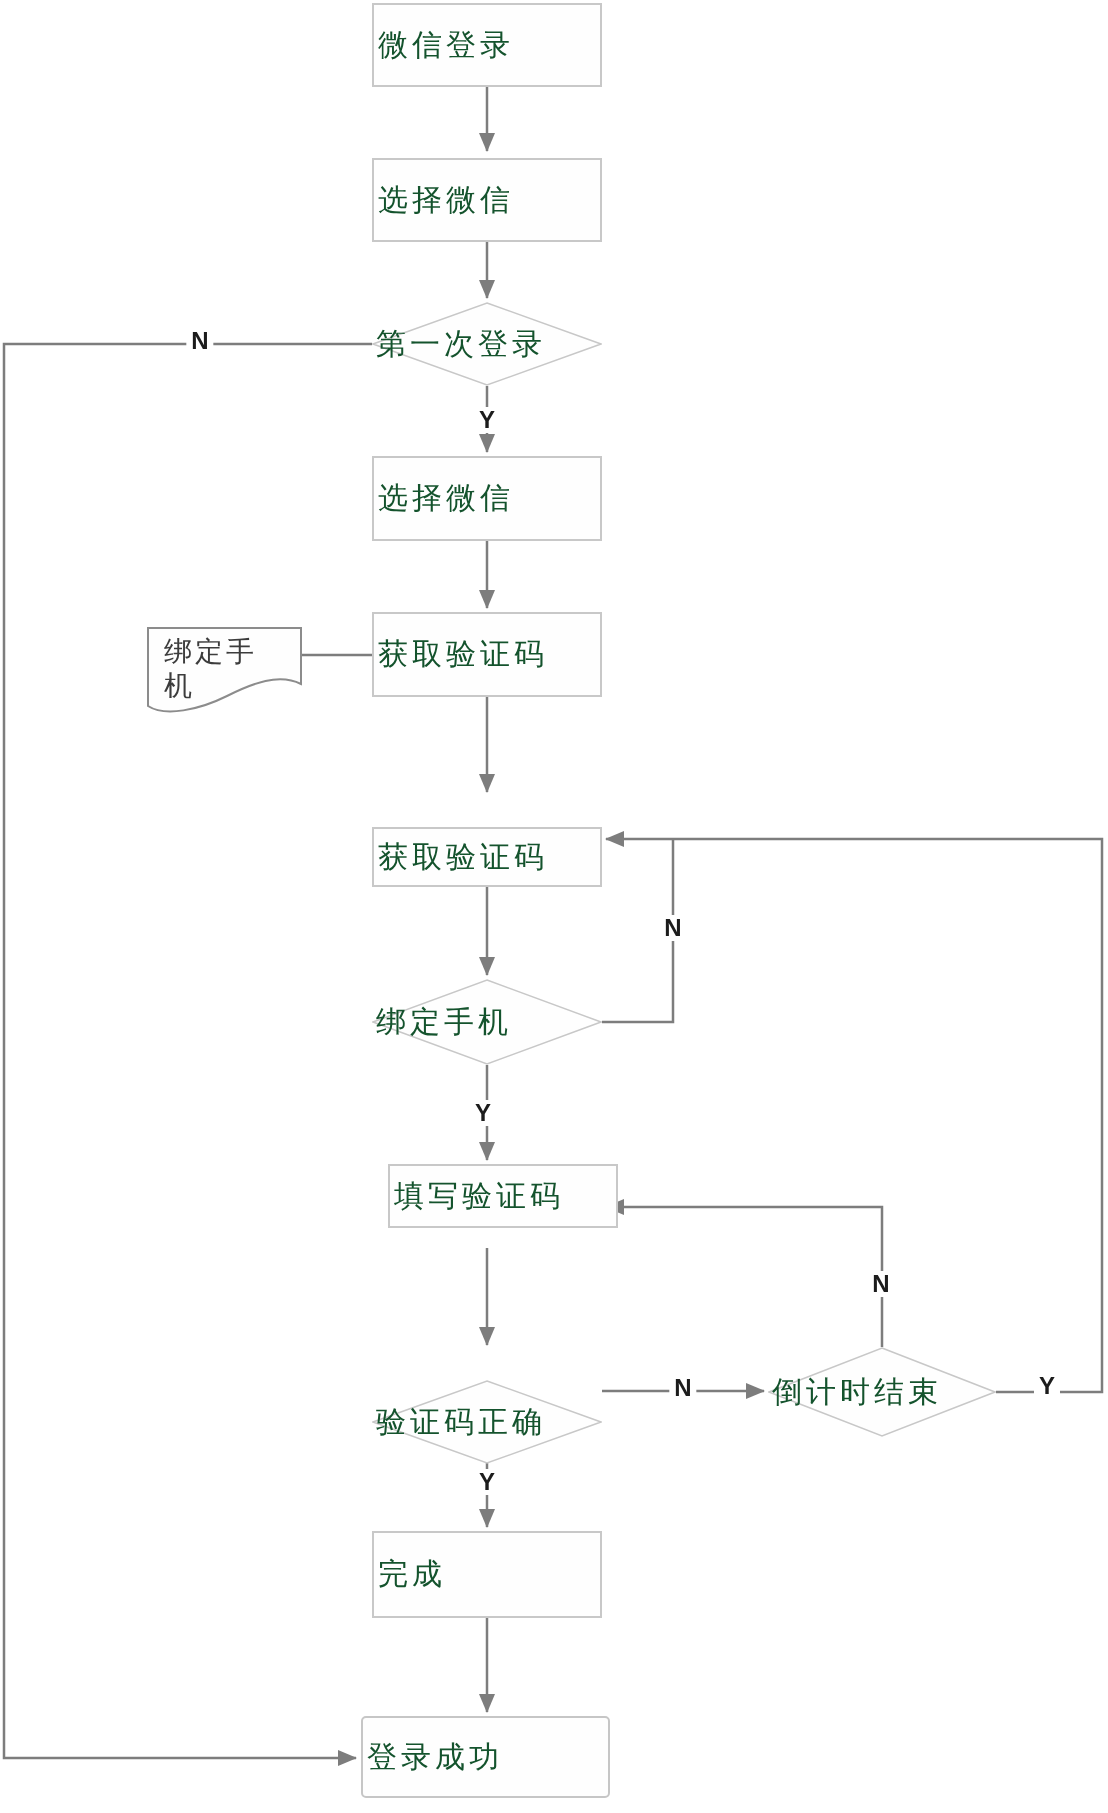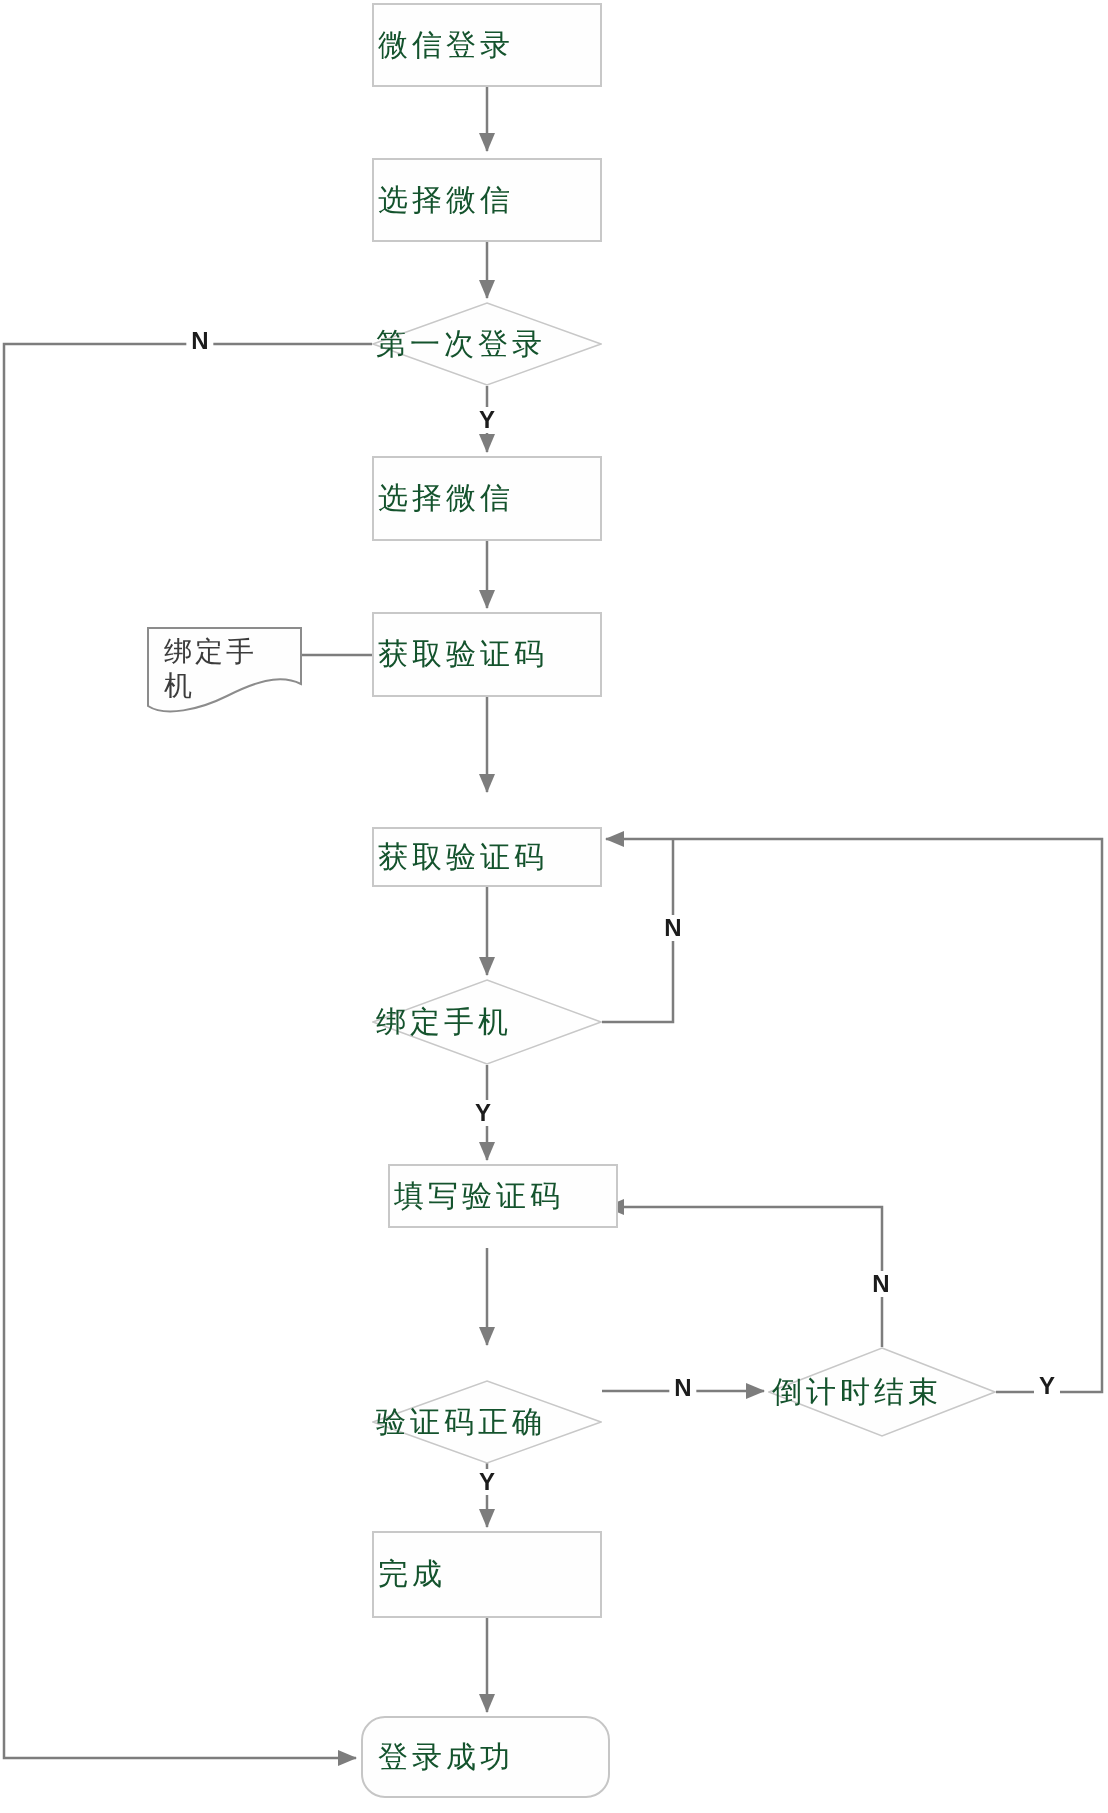--- a/index.html
+++ b/index.html
@@ -17,22 +17,21 @@
     color:#14532d;font-size:30px;letter-spacing:4px;text-indent:4px;
     box-sizing:border-box;
   }
   .process{
     background:#fefefe;
     border:2px solid #c8c8c8;
   }
   .terminator{
     background:#fefefe;
     border:2px solid #c6c6c6;
-    border-radius:24px;
-    padding-left:11px;
+    border-radius:5px;
   }
   .diamond{background:transparent;border:none;}
   .diamond svg{position:absolute;left:0;top:0;width:100%;height:100%;}
   .diamond .dtext{position:relative;z-index:1;}
   .docshape{
     position:absolute;z-index:2;
     color:#3c3c3c;font-size:28px;letter-spacing:3px;
   }
   .docshape svg{position:absolute;left:0;top:0;width:100%;height:100%;}
   .docshape .dtext{

